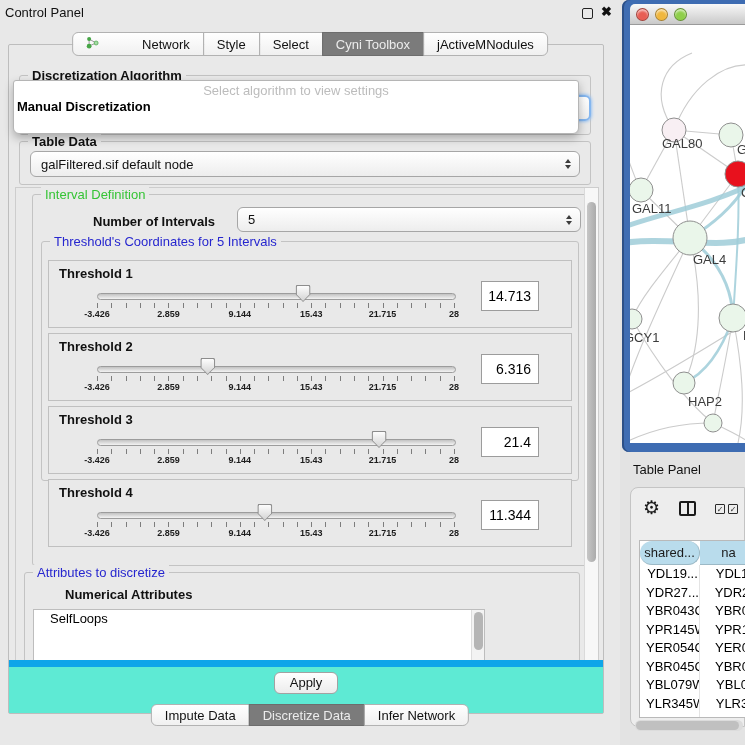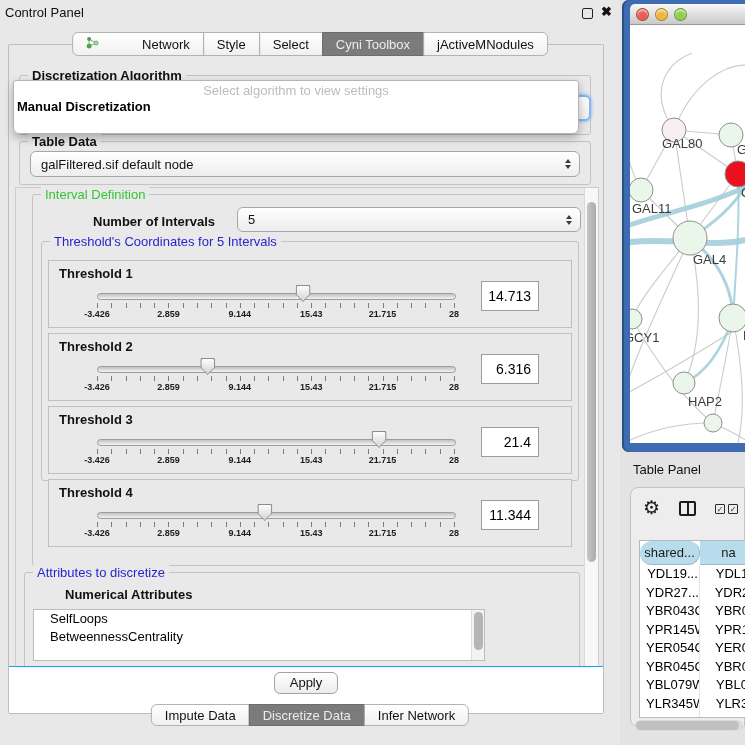--- a/index.html
+++ b/index.html
@@ -56,21 +56,21 @@
   .ticks{position:absolute;left:48px;top:42px;width:358px;height:5px;background-image:repeating-linear-gradient(to right,#7d7d7d 0,#7d7d7d 1px,transparent 1px,transparent 14.28px);}
   .tick-labels{position:absolute;left:48px;top:48px;width:357px;height:12px;}
   .tick-lab{position:absolute;top:0;transform:translateX(-50%);font-size:9px;font-weight:bold;color:#1c1c1c;white-space:nowrap;}
   .value-box{position:absolute;left:432px;top:20px;width:58px;height:30px;background:#fff;border:1px solid #9c9c9c;font-size:14px;color:#000;text-align:right;line-height:28px;padding-right:7px;box-sizing:border-box;}
   #attr-group{left:8px;top:384px;width:556px;height:97px;}
   #attr-sub{position:absolute;left:8px;top:14px;font-size:13px;font-weight:bold;color:#111;padding-left:32px;}
   #attr-list{position:absolute;left:8px;top:36px;width:452px;height:52px;background:#fff;border:1px solid #bdbdbd;overflow:hidden;box-sizing:border-box;}
   .list-item{font-size:13px;padding-left:16px;line-height:18px;color:#000;white-space:nowrap;}
   #attr-scroll{position:absolute;right:0;top:0;width:13px;height:100%;background:#f3f3f3;border-left:1px solid #ddd;box-sizing:border-box;}
   #attr-thumb{position:absolute;left:1.5px;top:2px;width:9px;height:38px;background:#b5b5b5;border-radius:5px;}
-  #cp-footer{position:absolute;left:0;bottom:0;width:100%;height:46px;border-top:1px solid #0ea5e9;background:#ffffff;}
+  #cp-footer{position:absolute;left:0;bottom:0;width:100%;height:46px;border-top:7px solid #0ea5e9;background:#5eead4;}
   #apply-btn{position:absolute;left:50%;top:5px;transform:translateX(-50%);width:64px;height:22px;background:linear-gradient(#fff,#ececec);border:1px solid #a2a2a2;border-radius:6px;font-size:13px;color:#111;text-align:center;line-height:20px;box-sizing:border-box;}
   
   #right{position:absolute;left:620px;top:0;width:125px;height:745px;background:#e3e3e3;}
   #net-window{position:absolute;left:2px;top:0;width:123px;height:452px;background:#3e6cb2;border-radius:7px 0 0 7px;box-shadow:inset 2px 0 0 #2c4f86;}
   #net-titlebar{position:absolute;left:8px;top:4px;right:0;height:21px;background:linear-gradient(#f8f8f8,#c9c9c9);border-radius:5px 0 0 0;border-bottom:1px solid #9a9a9a;display:flex;align-items:center;gap:6px;padding-left:6px;box-sizing:border-box;}
   .tlight{width:13px;height:13px;border-radius:50%;border:1px solid rgba(0,0,0,.3);box-sizing:border-box;box-shadow:inset 0 2px 2px rgba(255,255,255,.6);}
   #net-canvas{position:absolute;left:8px;top:25px;right:0;bottom:9px;background:#fff;overflow:hidden;}
   .node-label{font-size:13px;fill:#3c3c3c;font-family:"Liberation Sans",sans-serif;}
   #tp-bar{position:absolute;left:0;top:452px;width:125px;height:35px;display:flex;align-items:center;}
   #tp-title{margin-left:13px;font-size:13px;color:#111;}
@@ -255,21 +255,20 @@
 </div>
           </div>
         </div>
 
         <div id="attr-group" class="group">
           <span class="gtitle blue">Attributes to discretize</span>
           <span id="attr-sub">Numerical Attributes</span>
           <div id="attr-list">
             <div id="attr-items">
                 <div class="list-item">SelfLoops</div>
-                <div class="list-item">BetweennessCentrality</div>
               </div>
             <div id="attr-scroll">
                 <div id="attr-thumb"></div>
               </div>
           </div>
         </div>
 
         <div id="v-scrollbar">
           <div id="v-thumb"></div>
         </div>

